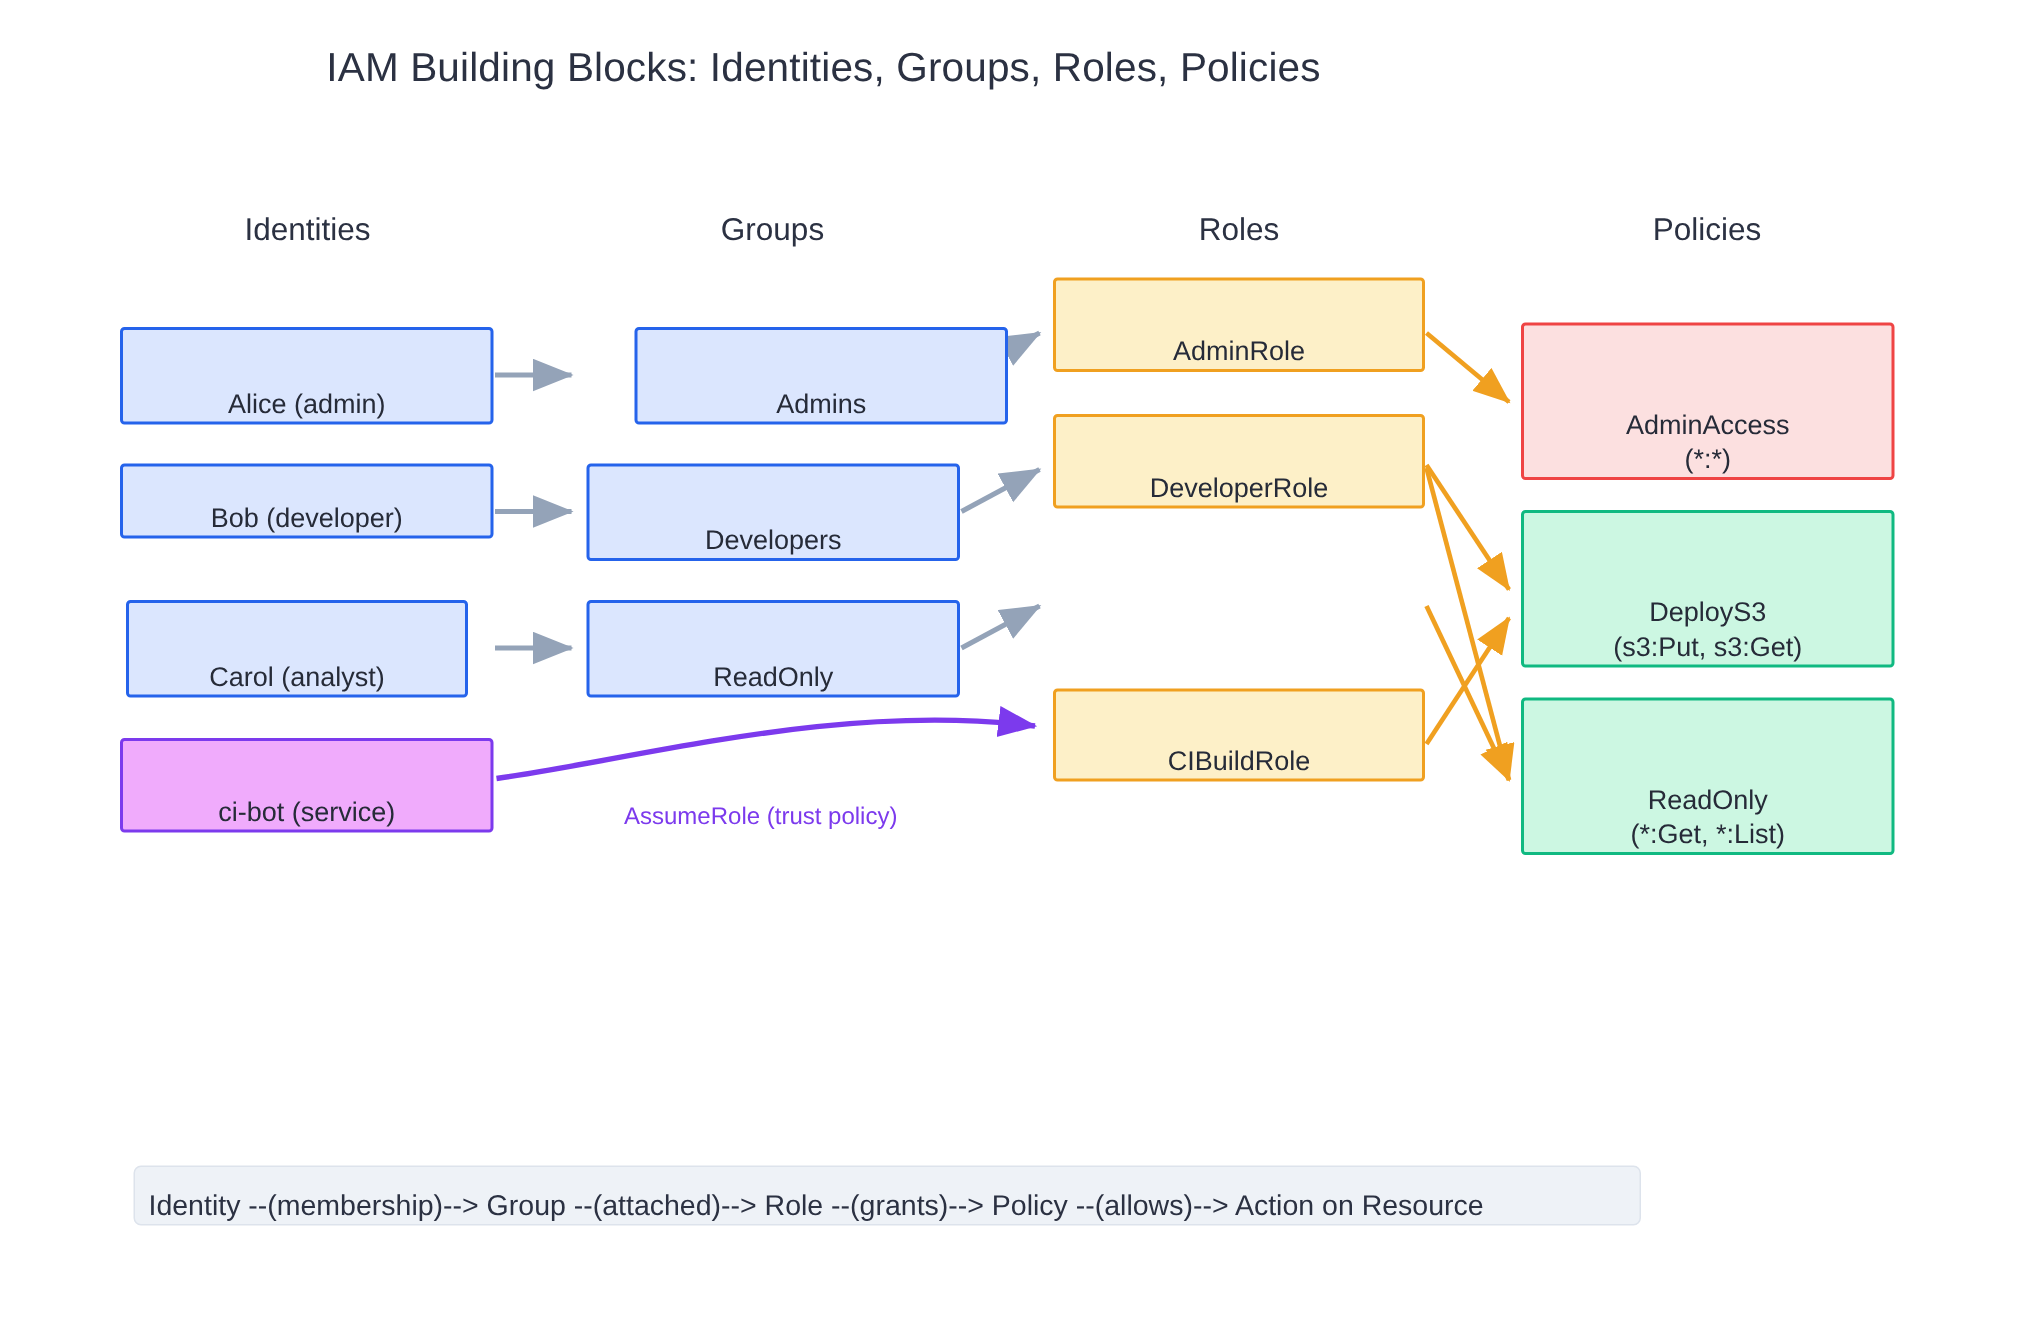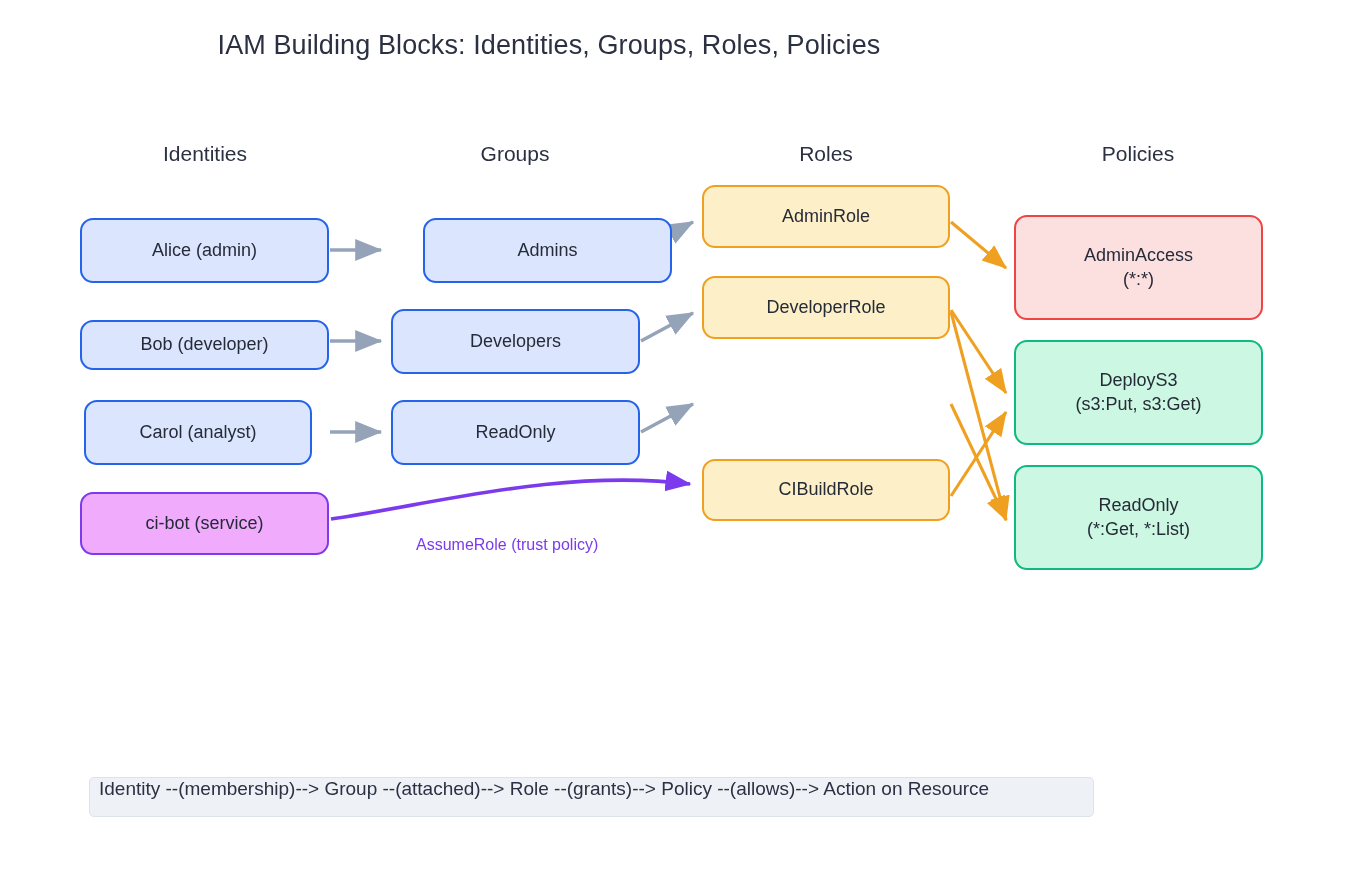--- a/index.html
+++ b/index.html
@@ -49,44 +49,44 @@
     position: absolute;
     left: 0;
     top: 0;
     width: 1353px;
     height: 888px;
   }
 
   .node {
     position: absolute;
     box-sizing: border-box;
-    border-radius: 13px;
+    border-radius: 3px;
     border-width: 2.5px;
     border-style: solid;
     display: flex;
-    align-items: center;
+    align-items: flex-end;
     justify-content: center;
     text-align: center;
     font-size: 18px;
     line-height: 1.28;
     color: #262b38;
     z-index: 3;
   }
   .node .sub { display: block; }
 
   .n-identity { background: #dbe6fe; border-color: #2563eb; }
   .n-service  { background: #f0abfc; border-color: #7c3aed; }
   .n-group    { background: #dbe6fe; border-color: #2563eb; }
   .n-role     { background: #fdf0c8; border-color: #f0a020; }
   .n-policy-danger { background: #fce0e0; border-color: #ef4444; }
   .n-policy-ok     { background: #ccf7e2; border-color: #10b981; }
 
   
   #node-alice  { left: 80px;  top: 218px; width: 249px; height: 65px; }
-  #node-bob    { left: 80px;  top: 309px; width: 249px; height: 50px; margin-top: 11px; }
+  #node-bob    { left: 80px;  top: 309px; width: 249px; height: 50px; }
   #node-carol  { left: 84px;  top: 400px; width: 228px; height: 65px; }
   #node-cibot  { left: 80px;  top: 492px; width: 249px; height: 63px; }
 
   
   #node-admins     { left: 391px; top: 218px; width: 249px; height: 65px; margin-left: 32px; }
   #node-developers { left: 391px; top: 309px; width: 249px; height: 65px; }
   #node-readonly   { left: 391px; top: 400px; width: 249px; height: 65px; }
 
   
   #node-adminrole     { left: 702px; top: 185px; width: 248px; height: 63px; }
@@ -113,21 +113,21 @@
     position: absolute;
     left: 89px;
     top: 777px;
     width: 1005px;
     height: 40px;
     box-sizing: border-box;
     background: #eef2f7;
     border: 1px solid #dde3ec;
     border-radius: 5px;
     display: flex;
-    align-items: flex-start;
+    align-items: flex-end;
     padding-left: 9px;
     font-size: 19px;
     color: #2b3142;
     white-space: nowrap;
   }
 </style>
 </head>
 <body>
 
 <div id="canvas">

